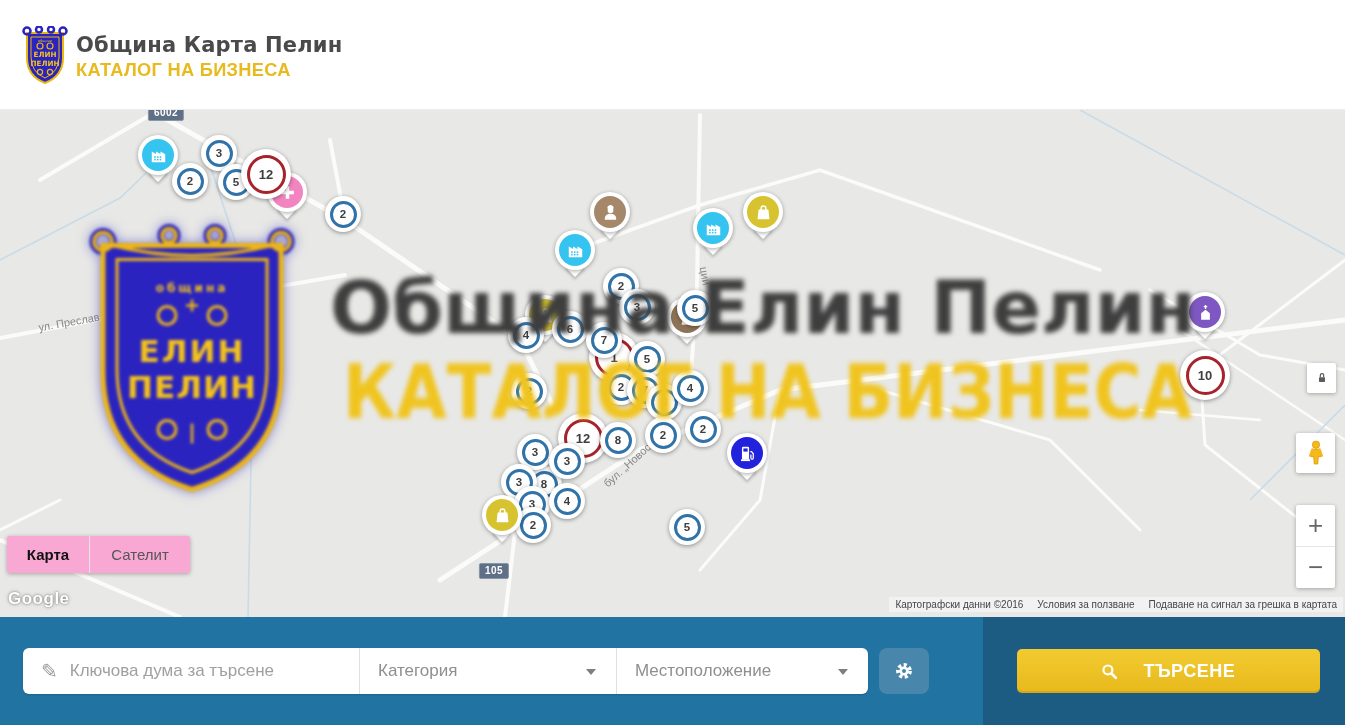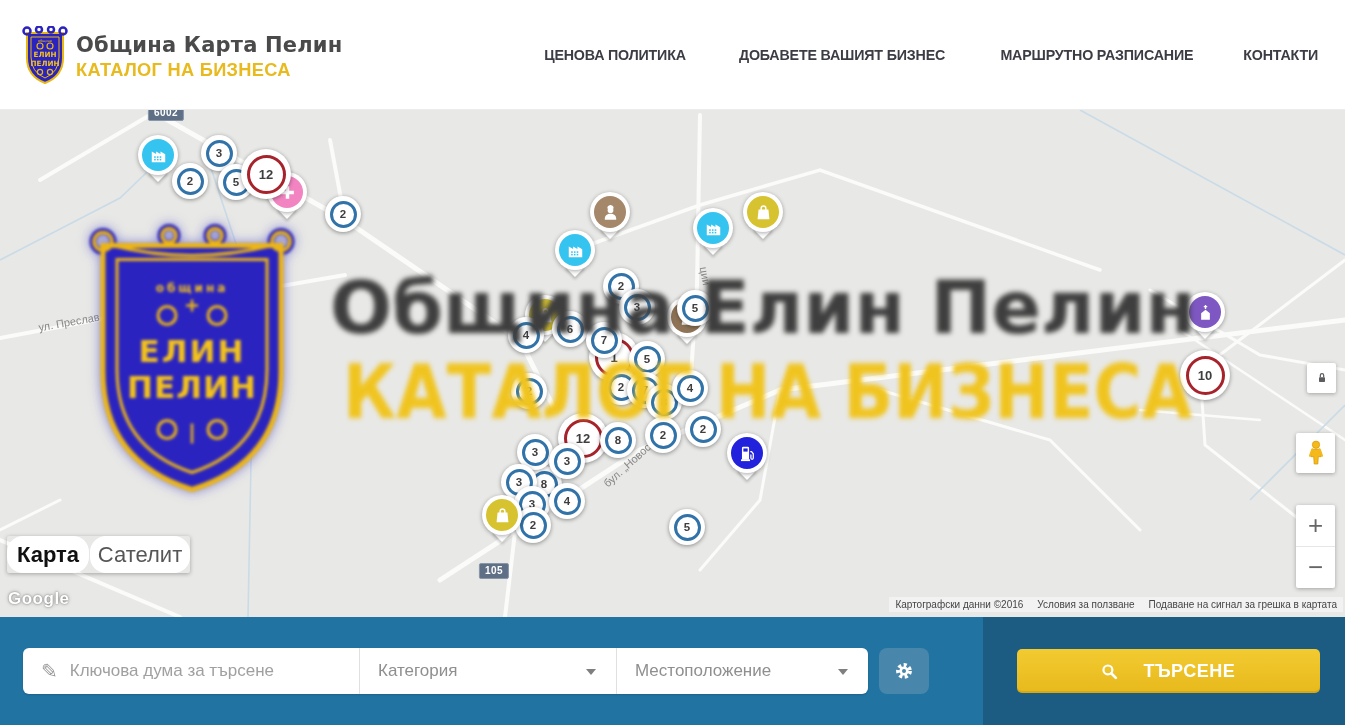--- a/index.html
+++ b/index.html
@@ -56,21 +56,21 @@
   .wm-title { position:absolute; left:330px; top:155px; font-family:"DejaVu Sans", sans-serif;
               font-size:73px; font-weight:bold; color:#3e3e3e; letter-spacing:0px; white-space:nowrap;
               filter:blur(2.6px); }
   .wm-subtitle { position:absolute; left:343px; top:238px; font-family:"DejaVu Sans", sans-serif;
                  font-size:75px; font-weight:bold; color:#f0c41f; white-space:nowrap;
                  transform:scaleX(0.87); transform-origin:left; filter:blur(2.6px); }
 
   
   .maptype { position:absolute; left:7px; top:426px; height:37px; display:flex; z-index:30;
              box-shadow:0 1px 4px rgba(0,0,0,.3); border-radius:2px; overflow:hidden; }
-  .maptype div { background:#ffffff; display:flex; align-items:center; justify-content:center; font-size:22px; cursor:pointer;border-radius:16px; }
+  .maptype div { background:#f9a8d4; display:flex; align-items:center; justify-content:center; font-size:15px; cursor:pointer; }
   .maptype .mt-map { width:83px; font-weight:bold; color:#111; border-right:1px solid #e6e6e6; }
   .maptype .mt-sat { width:100px; color:#565656; }
   .google-logo { position:absolute; left:8px; bottom:8px; z-index:30; font-size:17px; font-weight:bold; color:#fff;
                  letter-spacing:0.5px; text-shadow:0 0 2px rgba(0,0,0,.45), 0 0 4px rgba(0,0,0,.25); cursor:pointer; }
   .attribution { position:absolute; right:2px; bottom:5px; z-index:30; display:flex; gap:14px;
                  background:rgba(245,245,245,.78); padding:2px 6px; }
   .attribution span { font-size:10px; color:#444; white-space:nowrap; cursor:pointer; }
   .ctl-lock { position:absolute; left:1307px; top:253px; width:29px; height:30px; background:#fff; z-index:30;
               border-radius:2px; box-shadow:0 1px 4px rgba(0,0,0,.3); display:flex; align-items:center; justify-content:center; cursor:pointer; }
   .ctl-peg { position:absolute; left:1296px; top:323px; width:39px; height:40px; background:#fff; z-index:30;
@@ -123,26 +123,20 @@
         <circle cx="28" cy="20" r="3" fill="none" stroke="#e9b80f" stroke-width="1.2"></circle>
         <text x="23" y="31" font-size="7.2" font-weight="bold" fill="#f3c21c" text-anchor="middle">ЕЛИН</text>
         <text x="23" y="39.5" font-size="7.2" font-weight="bold" fill="#f3c21c" text-anchor="middle">ПЕЛИН</text>
         <circle cx="18" cy="46" r="2.6" fill="none" stroke="#e9b80f" stroke-width="1.2"></circle>
         <circle cx="28" cy="46" r="2.6" fill="none" stroke="#e9b80f" stroke-width="1.2"></circle>
       </svg>
       <div class="brand-text">
         <div class="brand-title">Община Карта Пелин</div>
         <div class="brand-subtitle">КАТАЛОГ НА БИЗНЕСА</div>
       </div>
-    </div>
-    <div class="nav">
-      <a>ЦЕНОВА ПОЛИТИКА</a>
-      <a>ДОБАВЕТЕ ВАШИЯТ БИЗНЕС</a>
-      <a>МАРШРУТНО РАЗПИСАНИЕ</a>
-      <a>КОНТАКТИ</a>
     </div>
   </div>
 
   <div class="map">
     <svg class="roads" viewBox="0 0 1345 507" preserveAspectRatio="none">
       <g fill="none" stroke="#fbfbf9" stroke-linecap="round">
         <path d="M150,0 L345,110 L520,230 L555,300" stroke-width="5"></path>
         <path d="M345,110 L330,30" stroke-width="4"></path>
         <path d="M150,5 L40,70" stroke-width="4"></path>
         <path d="M700,5 L697,175 L690,280" stroke-width="4"></path>

